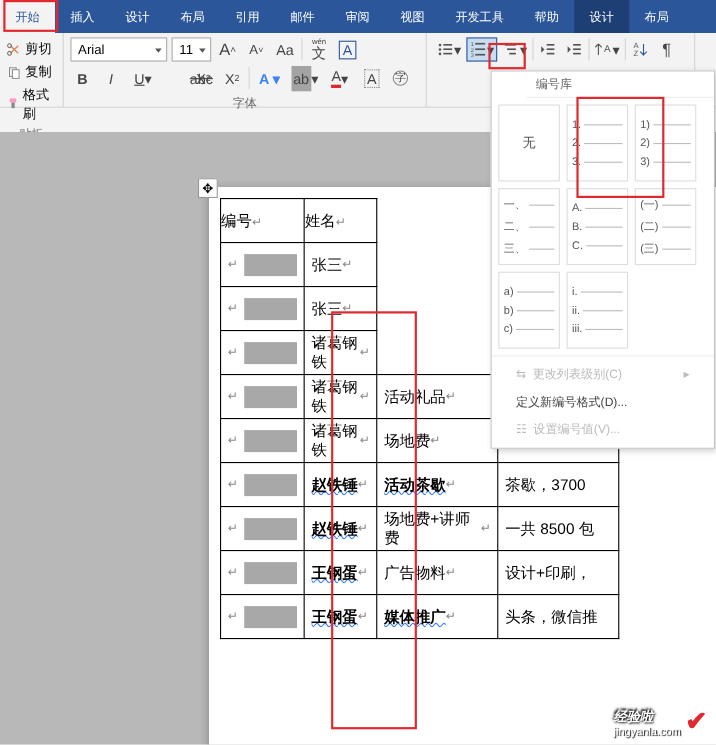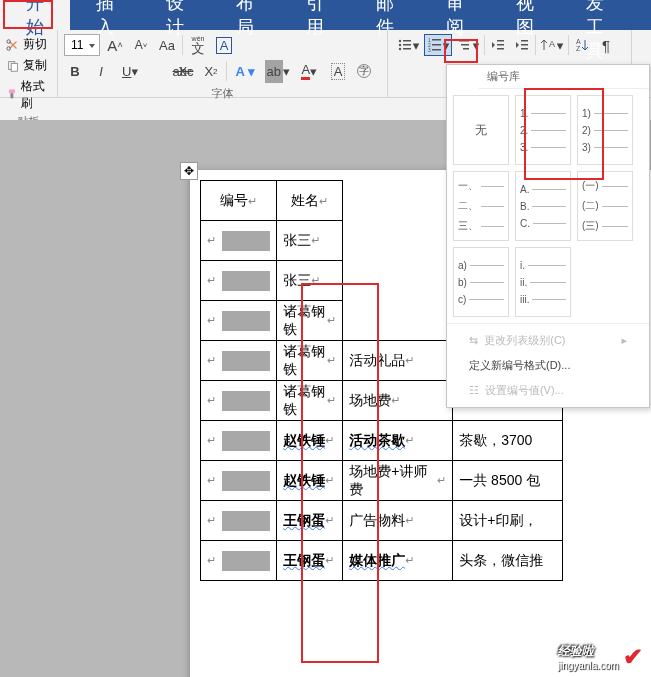--- a/index.html
+++ b/index.html
@@ -1,20 +1,20 @@
 <!DOCTYPE html>
 <html><head>
   <meta charset="utf-8">
   <style>
     * { box-sizing: border-box; margin: 0; padding: 0; }
     body { font-family: "Microsoft YaHei", Arial, sans-serif; font-size: 12px; background: #f3f3f3; width: 651px; height: 677px; overflow: hidden; position: relative; }
     
     
     .tabs { background: #2b579a; height: 30px; display: flex; align-items: stretch; color: #fff; }
-    .tab { padding: 0 26px; display: flex; align-items: center; cursor: pointer; font-size: 18px; }
+    .tab { padding: 0 14px; display: flex; align-items: center; cursor: pointer; font-size: 11px; }
     .tab.active { background: #f3f3f3; color: #2b579a; }
     .tab.design-active { background: #1e3f73; }
     
     .highlight-red { position: absolute; border: 2px solid #e0292e; pointer-events: none; z-index: 50; }
     
     
     .ribbon { background: #f3f3f3; border-bottom: 1px solid #d4d4d4; display: flex; height: 68px; }
     .group { border-right: 1px solid #d4d4d4; padding: 4px 6px 2px 6px; display: flex; flex-direction: column; }
     .group-label { text-align: center; font-size: 11px; color: #666; margin-top: auto; padding-bottom: 2px; }
     
@@ -49,21 +49,21 @@
     .num-menu-item.disabled { color: #bbb; }
     .num-menu-item .arrow { margin-left: auto; }
     
     
     .doc-area { position: absolute; top: 120px; left: 0; right: 0; bottom: 0; background: #b8b8b8; overflow: hidden; }
     .page { position: absolute; top: 50px; left: 190px; width: 600px; height: 800px; background: #fff; box-shadow: 0 2px 8px rgba(0,0,0,0.3); }
     .move-handle { position: absolute; top: 42px; left: 180px; width: 18px; height: 18px; border: 1px solid #999; background: #fff; display: flex; align-items: center; justify-content: center; cursor: move; z-index: 5; }
     
     .doc-table { position: absolute; top: 60px; left: 200px; border-collapse: collapse; z-index: 3; }
     .doc-table th, .doc-table td { border: 1px solid #000; padding: 0; height: 40px; font-size: 14px; text-align: left; vertical-align: middle; background: #fff; }
-    .doc-table th { text-align: center; font-weight: normal; }
+    .doc-table th { text-align: left; font-weight: normal; }
     .col1 { width: 76px; }
     .col2 { width: 66px; }
     .col3 { width: 110px; }
     .col4 { width: 110px; }
     .td-inner { padding: 0 6px; display: flex; align-items: center; height: 100%; }
     .sel-cell { background: #a8a8a8; display: inline-block; width: 48px; height: 20px; margin-left: 6px; }
     .para-mark { color: #888; font-size: 11px; }
     .wavy { text-decoration: underline wavy #3b82f6; text-decoration-thickness: 1px; font-weight: bold; }
     
     
@@ -113,20 +113,21 @@
             <rect x="4" y="2" width="8" height="5" fill="#f9c"></rect>
             <rect x="6" y="7" width="4" height="7" fill="#888"></rect>
           </svg></span>
       <span>格式刷</span>
     </div>
     <div class="group-label">贴板</div>
   </div>
 
   <div class="group font-group">
     <div class="font-row">
+      <div class="font-select name">Arial</div>
       <div class="font-select size">11</div>
       <div class="ribbon-btn" style="font-size:15px;">A<span style="font-size:9px;vertical-align:super;">˄</span></div>
       <div class="ribbon-btn" style="font-size:12px;">A<span style="font-size:8px;vertical-align:super;">˅</span></div>
       <div class="ribbon-btn">Aa</div>
       <div class="sep"></div>
       <div class="ribbon-btn" style="flex-direction:column;line-height:1;">
           <span style="font-size:7px;">wén</span>
           <span style="font-size:13px;">文</span>
         </div>
       <div class="ribbon-btn">

